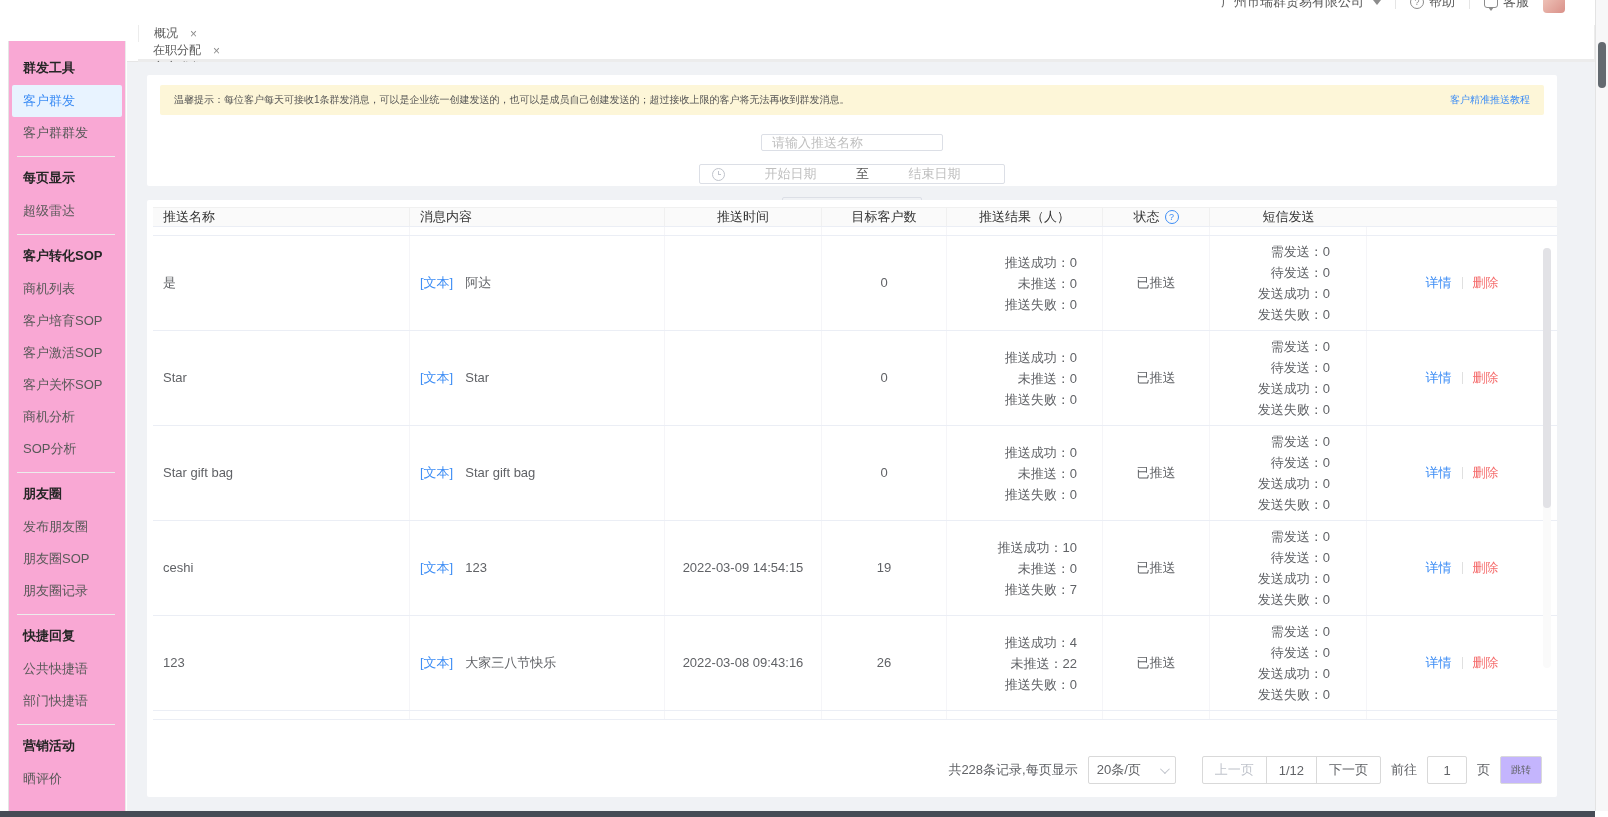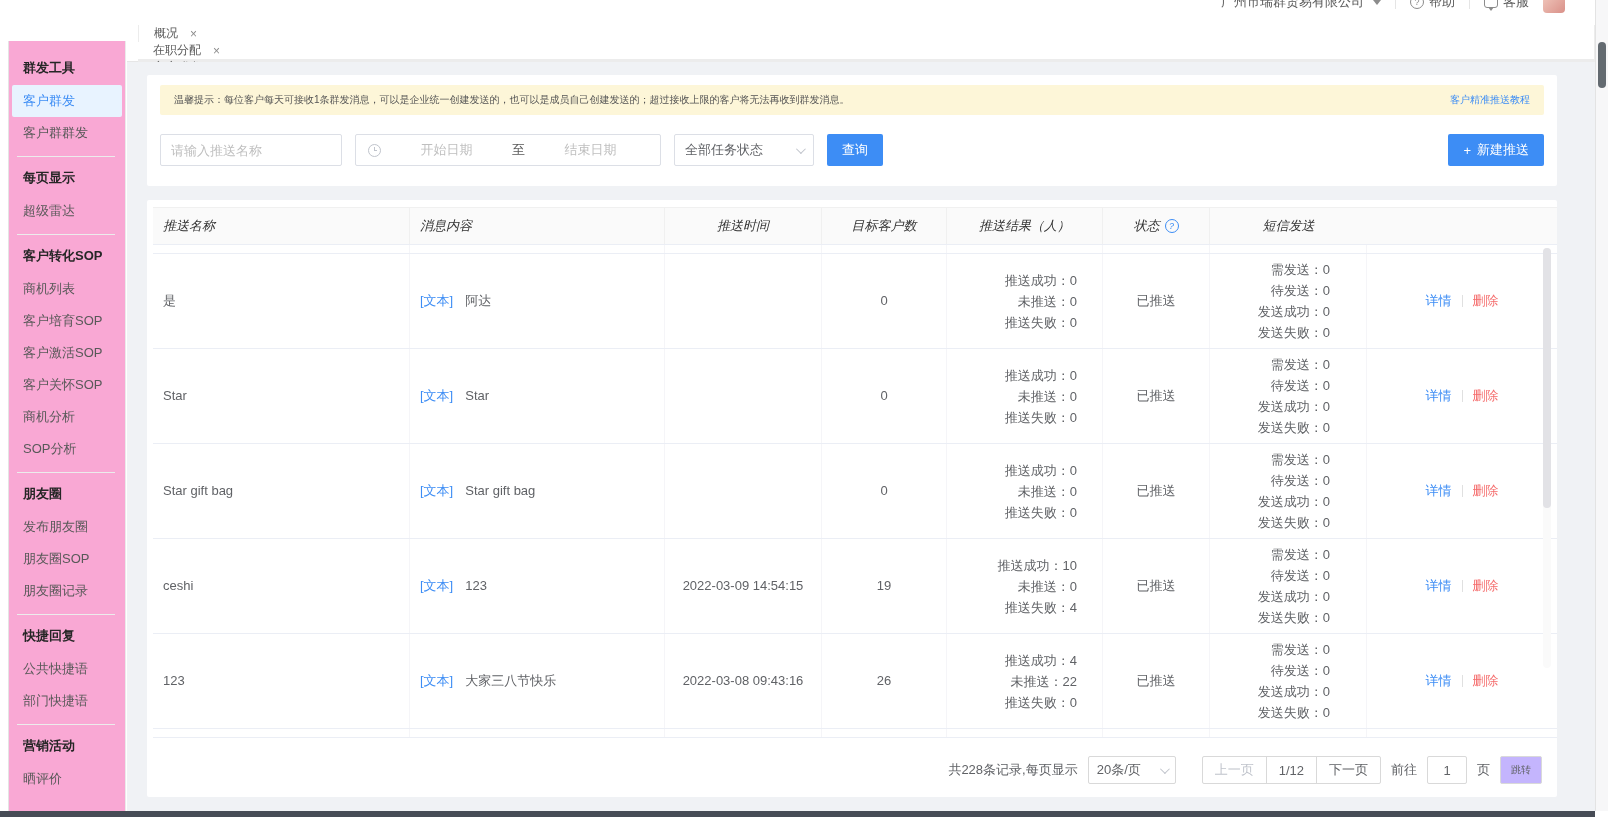--- a/index.html
+++ b/index.html
@@ -39,40 +39,40 @@
   .tab-close { color:#8c8c8c; font-size:12px; }
 
   
   .content { position:absolute; left:127px; top:62px; right:13px; bottom:6px; background:#f0f2f5; overflow:hidden; }
 
   .filter-card { position:absolute; left:20px; right:38px; top:13px; height:111px; background:#fff; border-radius:2px; }
   .notice { margin:10px 13px 0; height:30px; background:#fdf6d8; border-radius:2px; display:flex;
             align-items:center; justify-content:space-between; padding:0 14px; font-size:10px; color:#555; }
   .notice-link { color:#3d8df5; cursor:pointer; }
 
-  .filter-row { margin:19px 13px 0; display:flex; align-items:center; height:32px; gap:13px; }
+  .filter-row { margin:19px 13px 0; display:flex; align-items:center; height:32px; gap:13px;flex-direction:column; }
   .inp { height:32px; border:1px solid #dcdfe6; border-radius:2px; font-size:13px; color:#606266; }
   input.inp { width:182px; padding:0 10px; outline:none; font-family:inherit; }
   input.inp::placeholder { color:#bfbfbf; }
   .date-box { width:306px; display:flex; align-items:center; padding:0 12px; gap:8px; }
   .clock-ico { width:13px; height:13px; border:1px solid #c0c4cc; border-radius:50%; position:relative; flex:none; }
   .clock-ico::after { content:""; position:absolute; left:5px; top:2px; width:1px; height:4px; background:#c0c4cc; }
   .clock-ico::before { content:""; position:absolute; left:5px; top:5px; width:3px; height:1px; background:#c0c4cc; }
   .date-ph { color:#bfbfbf; flex:1; text-align:center; }
   .date-to { color:#595959; }
   .select-box { width:140px; display:flex; align-items:center; justify-content:space-between; padding:0 10px; cursor:pointer;font-family:Liberation Serif, serif; }
   .chev { width:7px; height:7px; border-right:1px solid #c0c4cc; border-bottom:1px solid #c0c4cc; transform:rotate(45deg) translateY(-2px); }
   .btn-primary { height:32px; background:#3d8df5; color:#fff; border:none; border-radius:2px; font-size:13px;
                  padding:0 15px; cursor:pointer; font-family:inherit; display:flex; align-items:center; gap:6px; }
   .spacer { flex:1; }
 
   
   .table-card { position:absolute; left:20px; right:38px; top:138px; bottom:14px; background:#fff; border-radius:2px; }
   .grid-row { display:grid; grid-template-columns:257px 255px 157px 125px 156px 107px 157px 190px; }
-  .thead { margin:7px 0 0 6px; height:38px; background:#fafafa; border-top:1px solid #f0f0f0; border-bottom:1px solid #ebeef5; color:#333;font-style:italic; }
+  .thead { margin:7px 0 0 6px; height:20px; background:#fafafa; border-top:1px solid #f0f0f0; border-bottom:1px solid #ebeef5; color:#333; }
   .th { display:flex; align-items:center; border-right:1px solid #f0f0f0; padding-left:10px; }
   .th.center { justify-content:center; padding-left:0; }
   .th:last-child { border-right:none; }
   .help-ico { width:14px; height:14px; border:1px solid #3d8df5; border-radius:50%; color:#3d8df5; font-size:9px;
               display:inline-flex; align-items:center; justify-content:center; margin-left:5px; cursor:pointer; }
   .tbody { margin-left:6px; color:#606266; }
   .sliver { height:9px; border-bottom:1px solid #ebeef5; }
   .sliver .sl { border-right:1px solid #f5f5f8; height:100%; }
   .sliver .sl:last-child { border-right:none; }
   .tr { height:95px; border-bottom:1px solid #ebeef5; }
@@ -337,21 +337,21 @@
       <div class="td">
         <span class="tag">[文本]</span>
         <span>123</span>
       </div>
       <div class="td center">2022-03-09 14:54:15</div>
       <div class="td center">19</div>
       <div class="td rt pad25">
             <div class="lines">
         <div>推送成功：10</div>
         <div>未推送：0</div>
-        <div>推送失败：4</div>
+        <div>推送失败：7</div>
       </div>
           </div>
       <div class="td center">已推送</div>
       <div class="td rt pad36">
             <div class="lines">
         <div>需发送：0</div>
         <div>待发送：0</div>
         <div>发送成功：0</div>
         <div>发送失败：0</div>
       </div>

